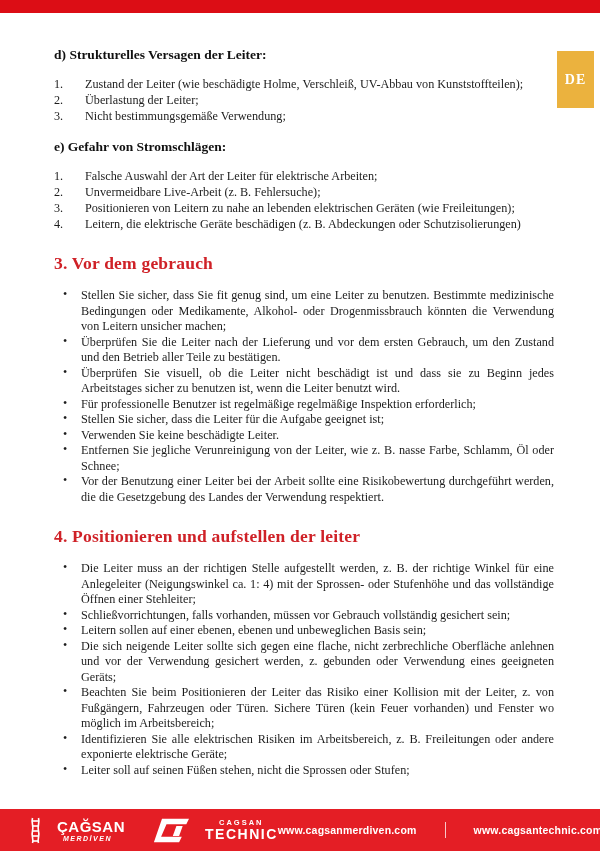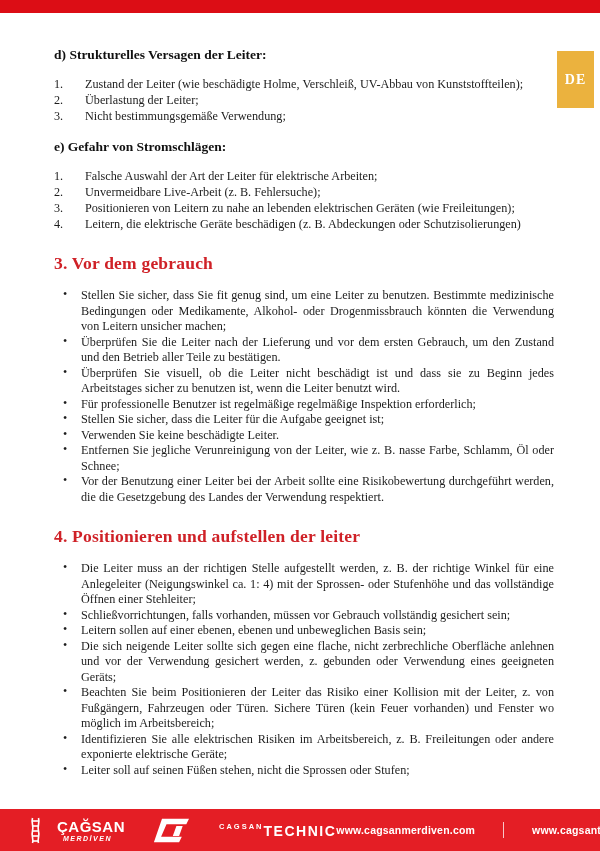--- a/index.html
+++ b/index.html
@@ -80,21 +80,21 @@
     display:flex;align-items:center;
     padding:0 28px 0 30px;box-sizing:border-box;
     font-family:"Liberation Sans", sans-serif;
     color:#fff;
     z-index:5;
   }
   .brand{display:flex;align-items:center;gap:16px;}
   .brand-text{display:flex;flex-direction:column;line-height:1;}
   .brand-name{font-weight:bold;font-size:15px;letter-spacing:.5px;}
   .brand-sub{font-style:italic;font-weight:bold;font-size:7px;letter-spacing:1.5px;margin-top:1px;padding-left:6px;}
-  .brand2-text{display:flex;line-height:1;}
+  .brand2-text{display:flex;flex-direction:column;line-height:1;}
   .brand2-top{font-weight:bold;font-size:7.5px;letter-spacing:2px;padding-left:14px;}
   .brand2-bottom{font-weight:bold;font-size:14px;letter-spacing:1.5px;margin-top:1px;}
   .footer-divider{
     width:1px;height:26px;background:rgba(255,255,255,.8);
     margin:0 14px;
   }
   .urls{
     margin-left:auto;display:flex;align-items:center;
     font-weight:bold;font-size:10.5px;letter-spacing:.2px;gap:16px;
   }

